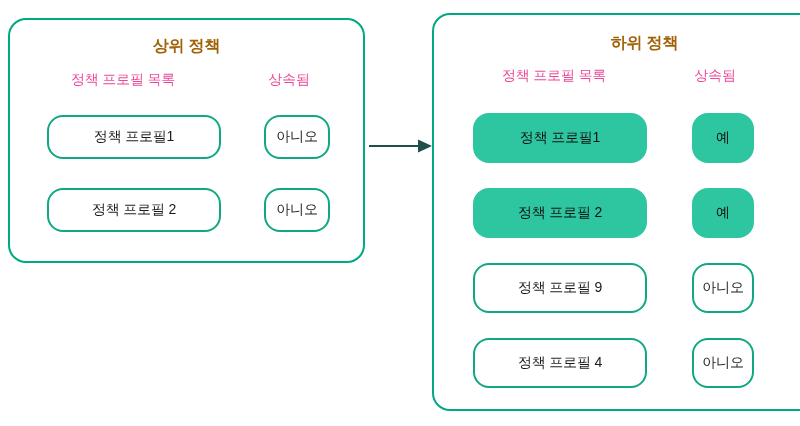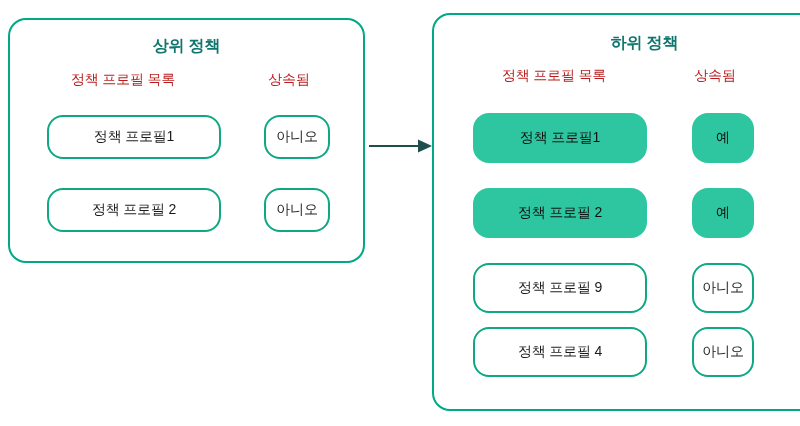--- a/index.html
+++ b/index.html
@@ -37,31 +37,31 @@
     height: 398px;
   }
 
   .panel-title {
     position: absolute;
     left: 0;
     width: 100%;
     text-align: center;
     font-size: 16px;
     font-weight: bold;
-    color: #0f766e;
+    color: #a16207;
     letter-spacing: -0.2px;
   }
   #panel-parent .panel-title { top: 16px; }
   #panel-child  .panel-title { top: 18px; }
 
   .col-header {
     position: absolute;
     font-size: 14px;
     font-weight: normal;
-    color: #b91c1c;
+    color: #ec4899;
     text-align: center;
     letter-spacing: -0.2px;
   }
 
   
   #parent-header-profiles { top: 51px; left: 23px;  width: 180px; }
   #parent-header-inherit  { top: 51px; left: 243px; width: 72px; }
 
   
   #child-header-profiles { top: 52px; left: 26px;  width: 188px; }
@@ -115,21 +115,21 @@
     height: 50px;
   }
   #panel-child .inherit-box {
     left: 258px;
     width: 62px;
     height: 50px;
   }
   #panel-child .row-0 .box { top: 98px; }
   #panel-child .row-1 .box { top: 173px; }
   #panel-child .row-2 .box { top: 248px; }
-  #panel-child .row-3 .box { top: 312px; }
+  #panel-child .row-3 .box { top: 323px; }
 
   
   #flow-arrow {
     position: absolute;
     left: 368px;
     top: 132px;
     width: 66px;
     height: 28px;
   }
 </style>

